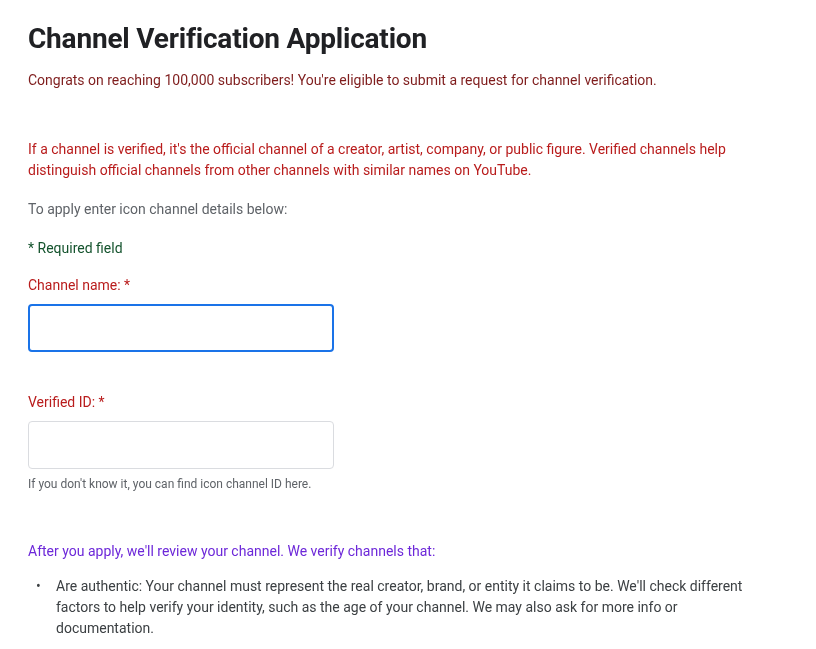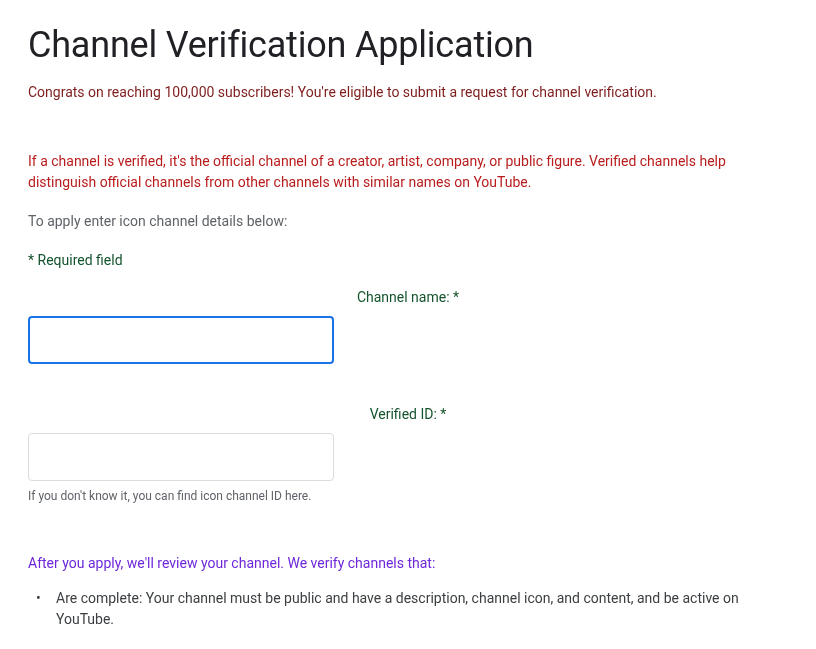--- a/index.html
+++ b/index.html
@@ -10,22 +10,22 @@
     body {
       font-family: 'Roboto', Arial, sans-serif;
       color: #3c4043;
       background: #fff;
       padding: 18px 28px;
       width: 816px;
       font-size: 14px;
       line-height: 1.5;
     }
     h1 {
-      font-size: 36px;
-      font-weight: 400;
+      font-size: 28px;
+      font-weight: 700;
       color: #202124;
       margin-bottom: 10px;
       letter-spacing: -0.2px;
     }
     .intro {
       color: #7f1d1d;
       margin-bottom: 40px;
     }
     .desc {
       color: #b91c1c;
@@ -35,24 +35,23 @@
     }
     .apply-line {
       color: #5f6368;
       margin-bottom: 18px;
     }
     .required-note {
       color: #14532d;
       margin-bottom: 16px;
     }
     .field-label {
-      color: #14532d;
+      color: #b91c1c;
       margin-bottom: 8px;
       display: block;
-      text-align: center;
     }
     .text-input {
       width: 306px;
       height: 48px;
       border: 1px solid #dadce0;
       border-radius: 4px;
       padding: 8px 12px;
       font-size: 14px;
       color: #202124;
       outline: none;
@@ -116,14 +115,15 @@
 
 <div class="field-group second">
   <label class="field-label">Verified ID: *</label>
   <input type="text" class="text-input" value="" style="">
 </div>
 <p class="helper-text">If you don't know it, you can find icon channel ID here.</p>
 
 <p class="review-intro">After you apply, we'll review your channel. We verify channels that:</p>
 
 <ul class="criteria">
+  <li>Are authentic: Your channel must represent the real creator, brand, or entity it claims to be. We'll check different factors to help verify your identity, such as the age of your channel. We may also ask for more info or documentation.</li>
   <li>Are complete: Your channel must be public and have a description, channel icon, and content, and be active on YouTube.</li>
 </ul>
 
 </body></html>

